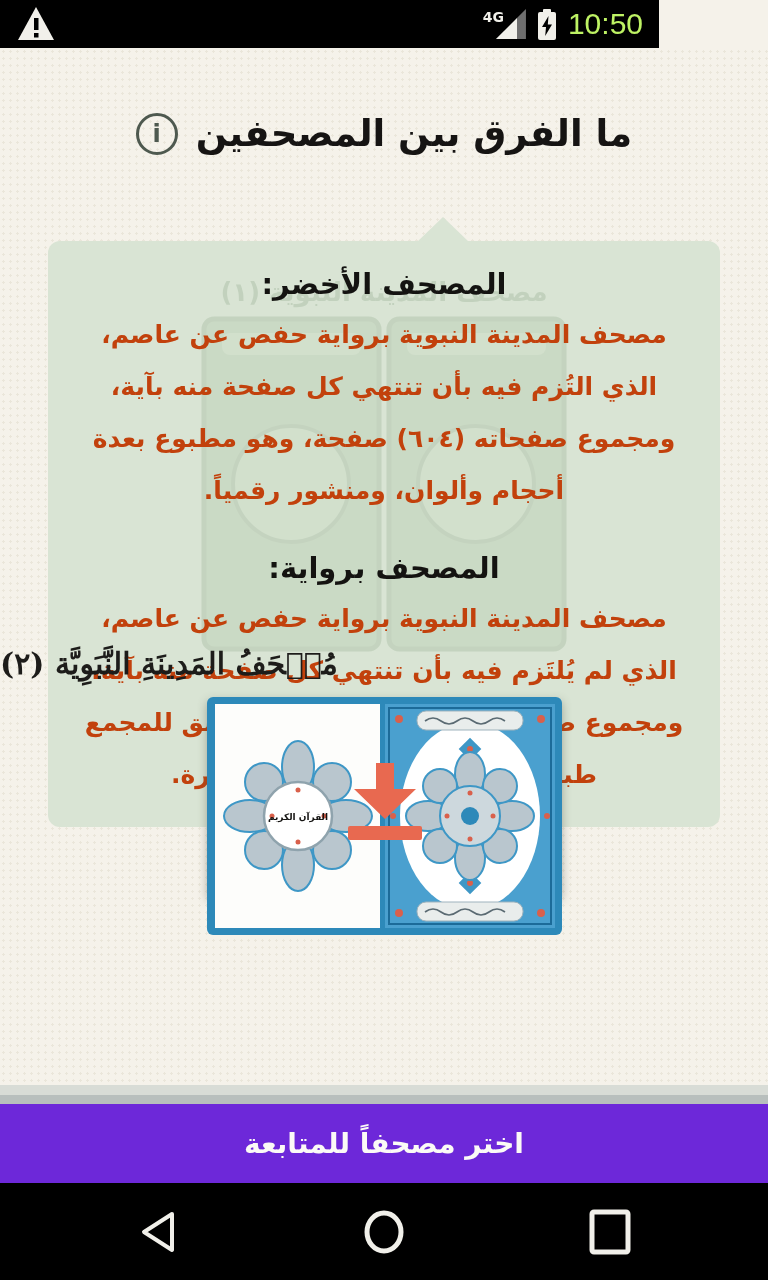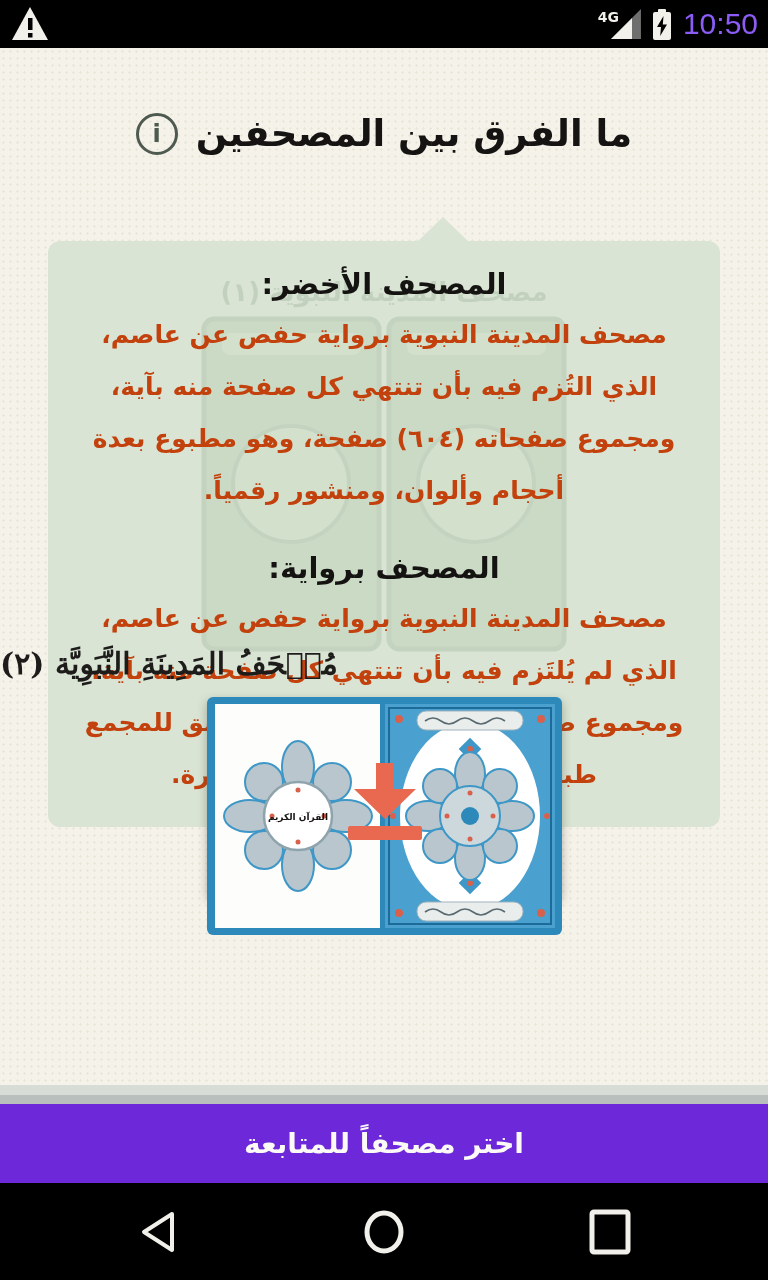--- a/index.html
+++ b/index.html
@@ -4,40 +4,40 @@
 <style>
   * { margin:0; padding:0; box-sizing:border-box; }
   html,body { background:#555; }
   .screen {
     position:relative; width:768px; height:1280px; margin:0 auto;
     overflow:hidden; background:#f5f2ea;
     font-family:"DejaVu Sans", sans-serif;
   }
   
   .status-bar {
-    position:absolute; top:0; left:0; width:768px; height:48px;
+    position:absolute; top:0; left:0; width:659px; height:48px;
     background:#000; display:flex; align-items:center;
-    padding:0 10px; color:#f1f0ea;
+    padding:0 16px; color:#f1f0ea;
   }
   .warn-wrap { display:flex; align-items:center; }
   .sb-right { margin-left:auto; display:flex; align-items:center; gap:12px; }
   .signal-wrap { position:relative; display:flex; align-items:flex-end; }
   .net-label { font-size:14px; font-weight:bold; color:#f1f0ea; margin-right:-8px; margin-bottom:14px; letter-spacing:0; }
   .signal-tri {
     width:30px; height:30px;
     clip-path:polygon(100% 0, 100% 100%, 0 100%);
     background:linear-gradient(90deg, #f1f0ea 0 70%, #6f6f6f 70% 100%);
   }
   .battery { display:flex; flex-direction:column; align-items:center; }
   .battery-cap { width:8px; height:3px; background:#f1f0ea; border-radius:1px 1px 0 0; }
   .battery-body {
     width:18px; height:28px; background:#f1f0ea; border-radius:2px;
     display:flex; align-items:center; justify-content:center;
   }
-  .clock { font-size:30px; color:#8b5cf6; font-family:"Liberation Sans", sans-serif; }
+  .clock { font-size:30px; color:#bef264; font-family:"Liberation Sans", sans-serif; }
   
   .content {
     position:absolute; top:48px; left:0; width:768px; height:1037px;
     background:
       radial-gradient(#eae6da 1px, transparent 1.2px) 0 0/7px 7px,
       #f5f2ea;
   }
   .header-row {
     position:absolute; top:64px; left:0; width:768px;
     display:flex; direction:ltr; justify-content:center; align-items:center; gap:18px;

